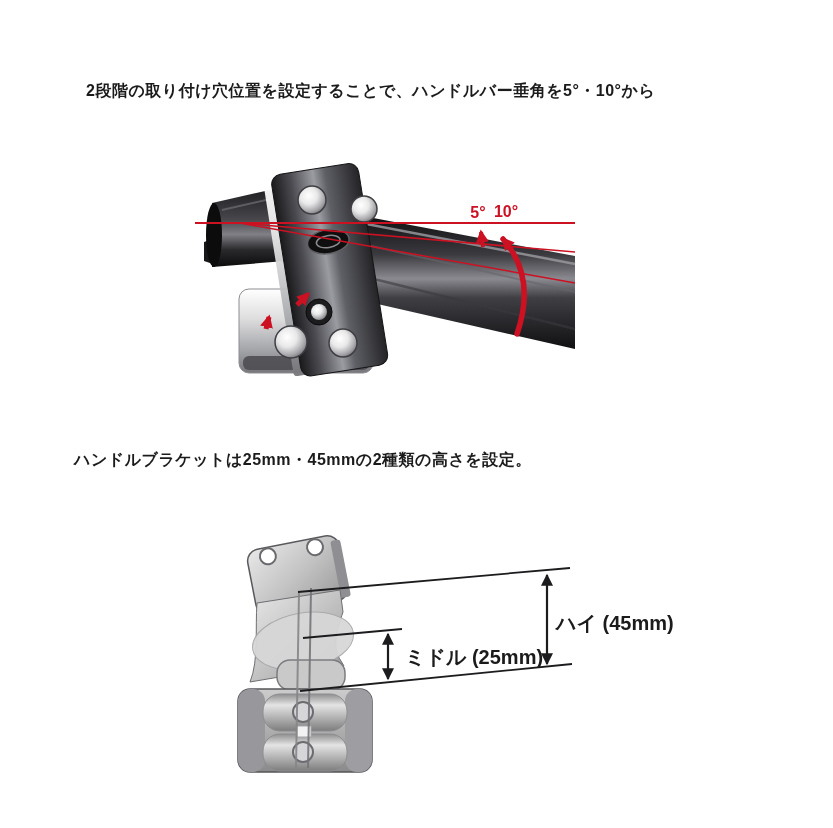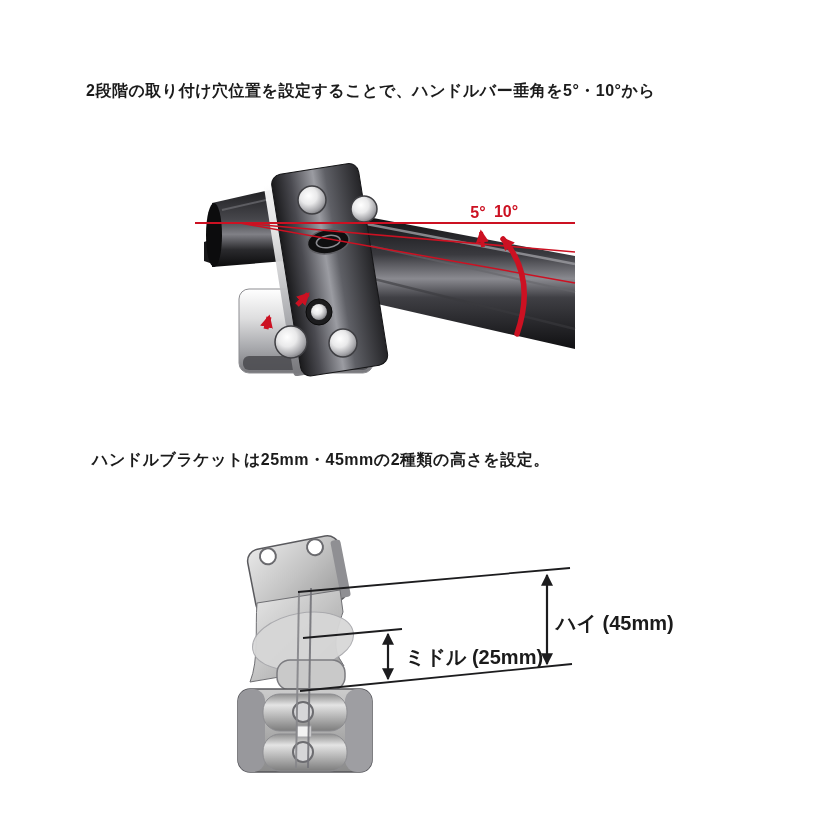--- a/index.html
+++ b/index.html
@@ -7,21 +7,21 @@
   .page {
     position:relative; width:833px; height:828px; background:#ffffff;
     overflow:hidden; font-family:"Liberation Sans", sans-serif;
   }
   .para {
     position:absolute; margin:12px; color:var(--ink);
     font-size:16px; font-weight:bold; line-height:43px;
     letter-spacing:0.5px; white-space:nowrap;
   }
   .intro { left:74px; top:57px; }
-  .bracket-note { left:80px; top:426px; }
+  .bracket-note { left:62px; top:426px; }
   .fig { position:absolute; }
   .fig1 { left:190px; top:160px; }
   .fig2 { left:200px; top:520px; }
   .red-stroke { stroke:var(--red); fill:none; }
   .red-fill { fill:var(--red); }
   .ink-stroke { stroke:var(--dim); fill:none; }
   .ink-fill { fill:var(--dim); }
   .svg-label { font-family:"Liberation Sans", sans-serif; font-weight:bold; }
   .angle-label { fill:var(--red); font-size:16px; }
   .dim-label { fill:var(--ink); font-size:20px; }

